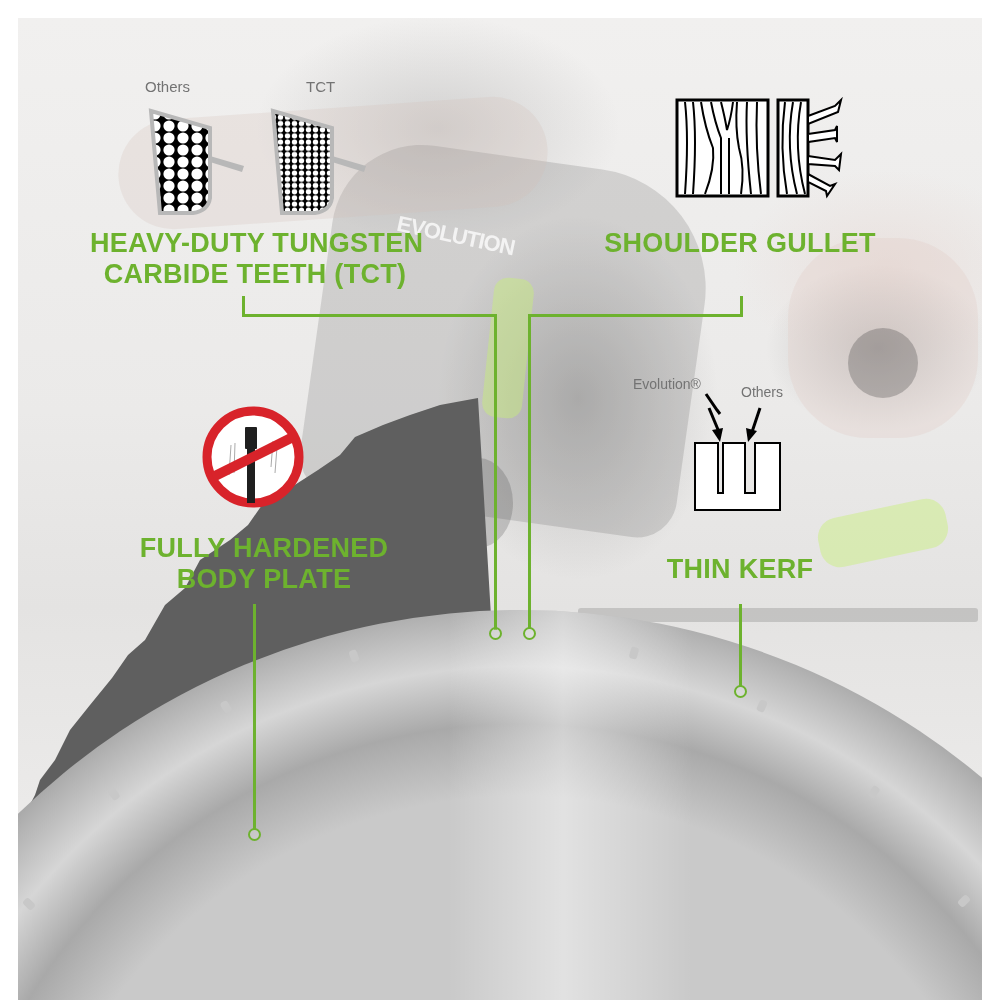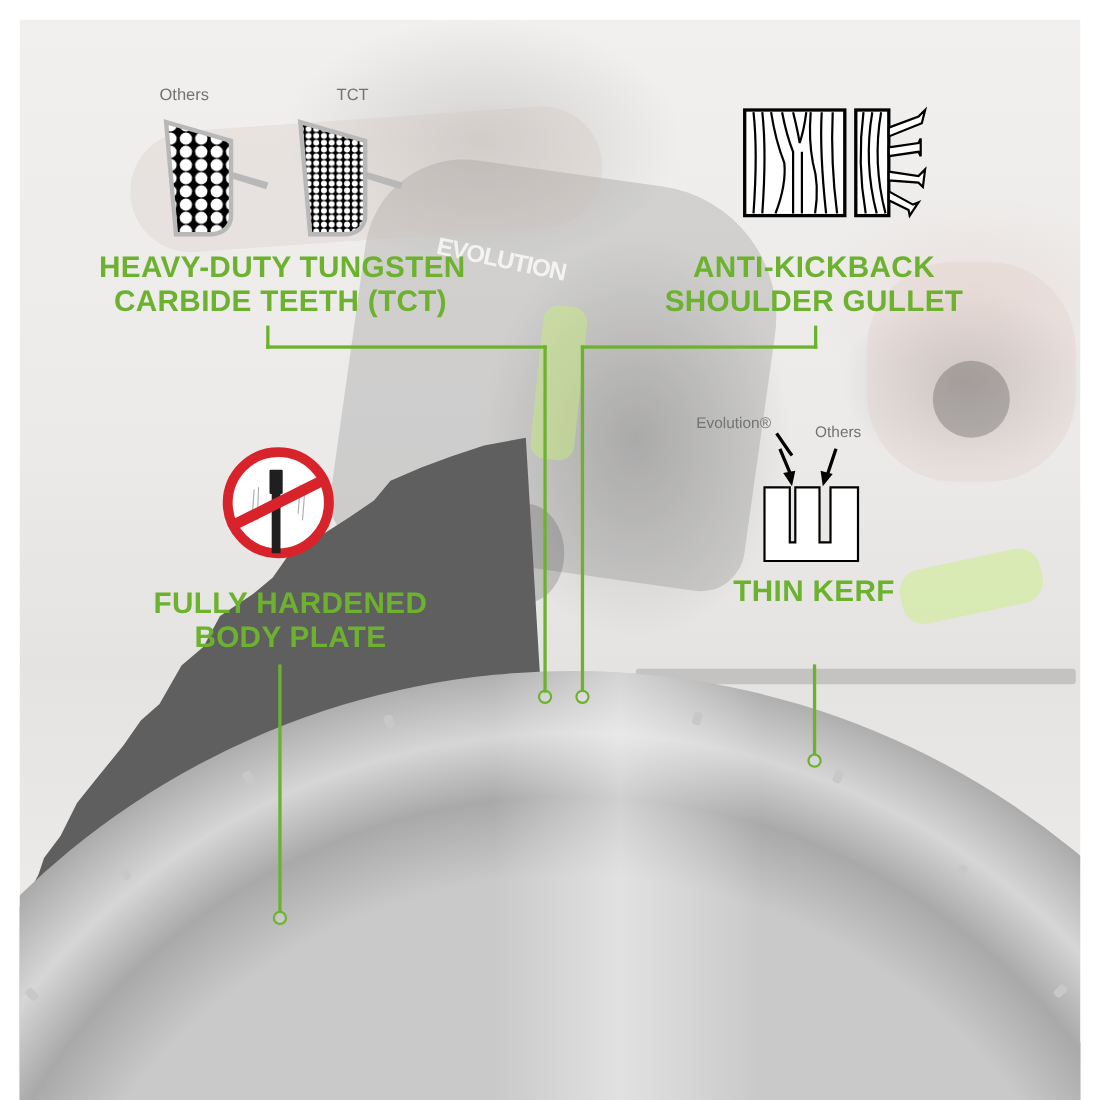--- a/index.html
+++ b/index.html
@@ -131,21 +131,20 @@
         <path d="M 126 4 Q 118 50 130 96"></path>
     </g>
     <g stroke="#000" stroke-width="2" fill="#fff">
       <path d="M 133 18 L 160 8 L 166 2 L 163 14 L 133 26 Z"></path>
       <path d="M 133 36 L 160 32 L 162 28 L 162 44 L 160 40 L 133 44 Z"></path>
       <path d="M 133 58 L 160 62 L 166 56 L 164 72 L 160 68 L 133 66 Z"></path>
       <path d="M 133 76 L 155 88 L 160 86 L 152 98 L 151 93 L 133 84 Z"></path>
     </g>
   </svg>
   <div class="green-title" style="left:590px;top:228px;width:300px;">
-    <div>ANTI-KICKBACK</div>
     <div>SHOULDER GULLET</div>
   </div>
 </div>
 
 <div>
   <svg width="110" height="110" style="left:201px;top:405px;">
     <circle cx="52" cy="52" r="46" fill="#fff" stroke="#d8232a" stroke-width="9"></circle>
     <g stroke="#aaa" stroke-width="1" fill="none">
       <line x1="30" y1="40" x2="28" y2="70"></line>
         <line x1="34" y1="38" x2="33" y2="68"></line>
@@ -166,21 +165,21 @@
   <div class="label-black" style="left:633px;top:376px;font-size:14px;">Evolution®</div>
   <div class="label-black" style="left:741px;top:384px;font-size:14px;">Others</div>
   <svg width="110" height="110" style="left:690px;top:400px;">
     <path d="M 30 14 L 27 10 L 16 -6" stroke="#000" stroke-width="3" fill="none"></path>
     <path d="M 30 42 L 22 30 L 33 28 Z" fill="#000"></path>
     <line x1="19" y1="8" x2="29" y2="32" stroke="#000" stroke-width="3"></line>
     <line x1="70" y1="8" x2="62" y2="32" stroke="#000" stroke-width="3"></line>
     <path d="M 58 42 L 56 28 L 67 31 Z" fill="#000"></path>
     <path d="M 5 43 L 28 43 L 28 93 L 33 93 L 33 43 L 55 43 L 55 93 L 65 93 L 65 43 L 90 43 L 90 110 L 5 110 Z" fill="#fff" stroke="#000" stroke-width="2"></path>
   </svg>
-  <div class="green-title" style="left:620px;top:522px;width:240px;">
+  <div class="green-title" style="left:620px;top:554px;width:240px;">
     <div>THIN KERF</div>
   </div>
 </div>
 
 <div>
   <div class="leader" style="left:242px;top:296px;width:3px;height:21px;"></div>
   <div class="leader" style="left:242px;top:314px;width:255px;height:3px;"></div>
   <div class="leader" style="left:494px;top:314px;width:3px;height:316px;"></div>
   <div class="dot" style="left:489px;top:627px;"></div>
 </div>

